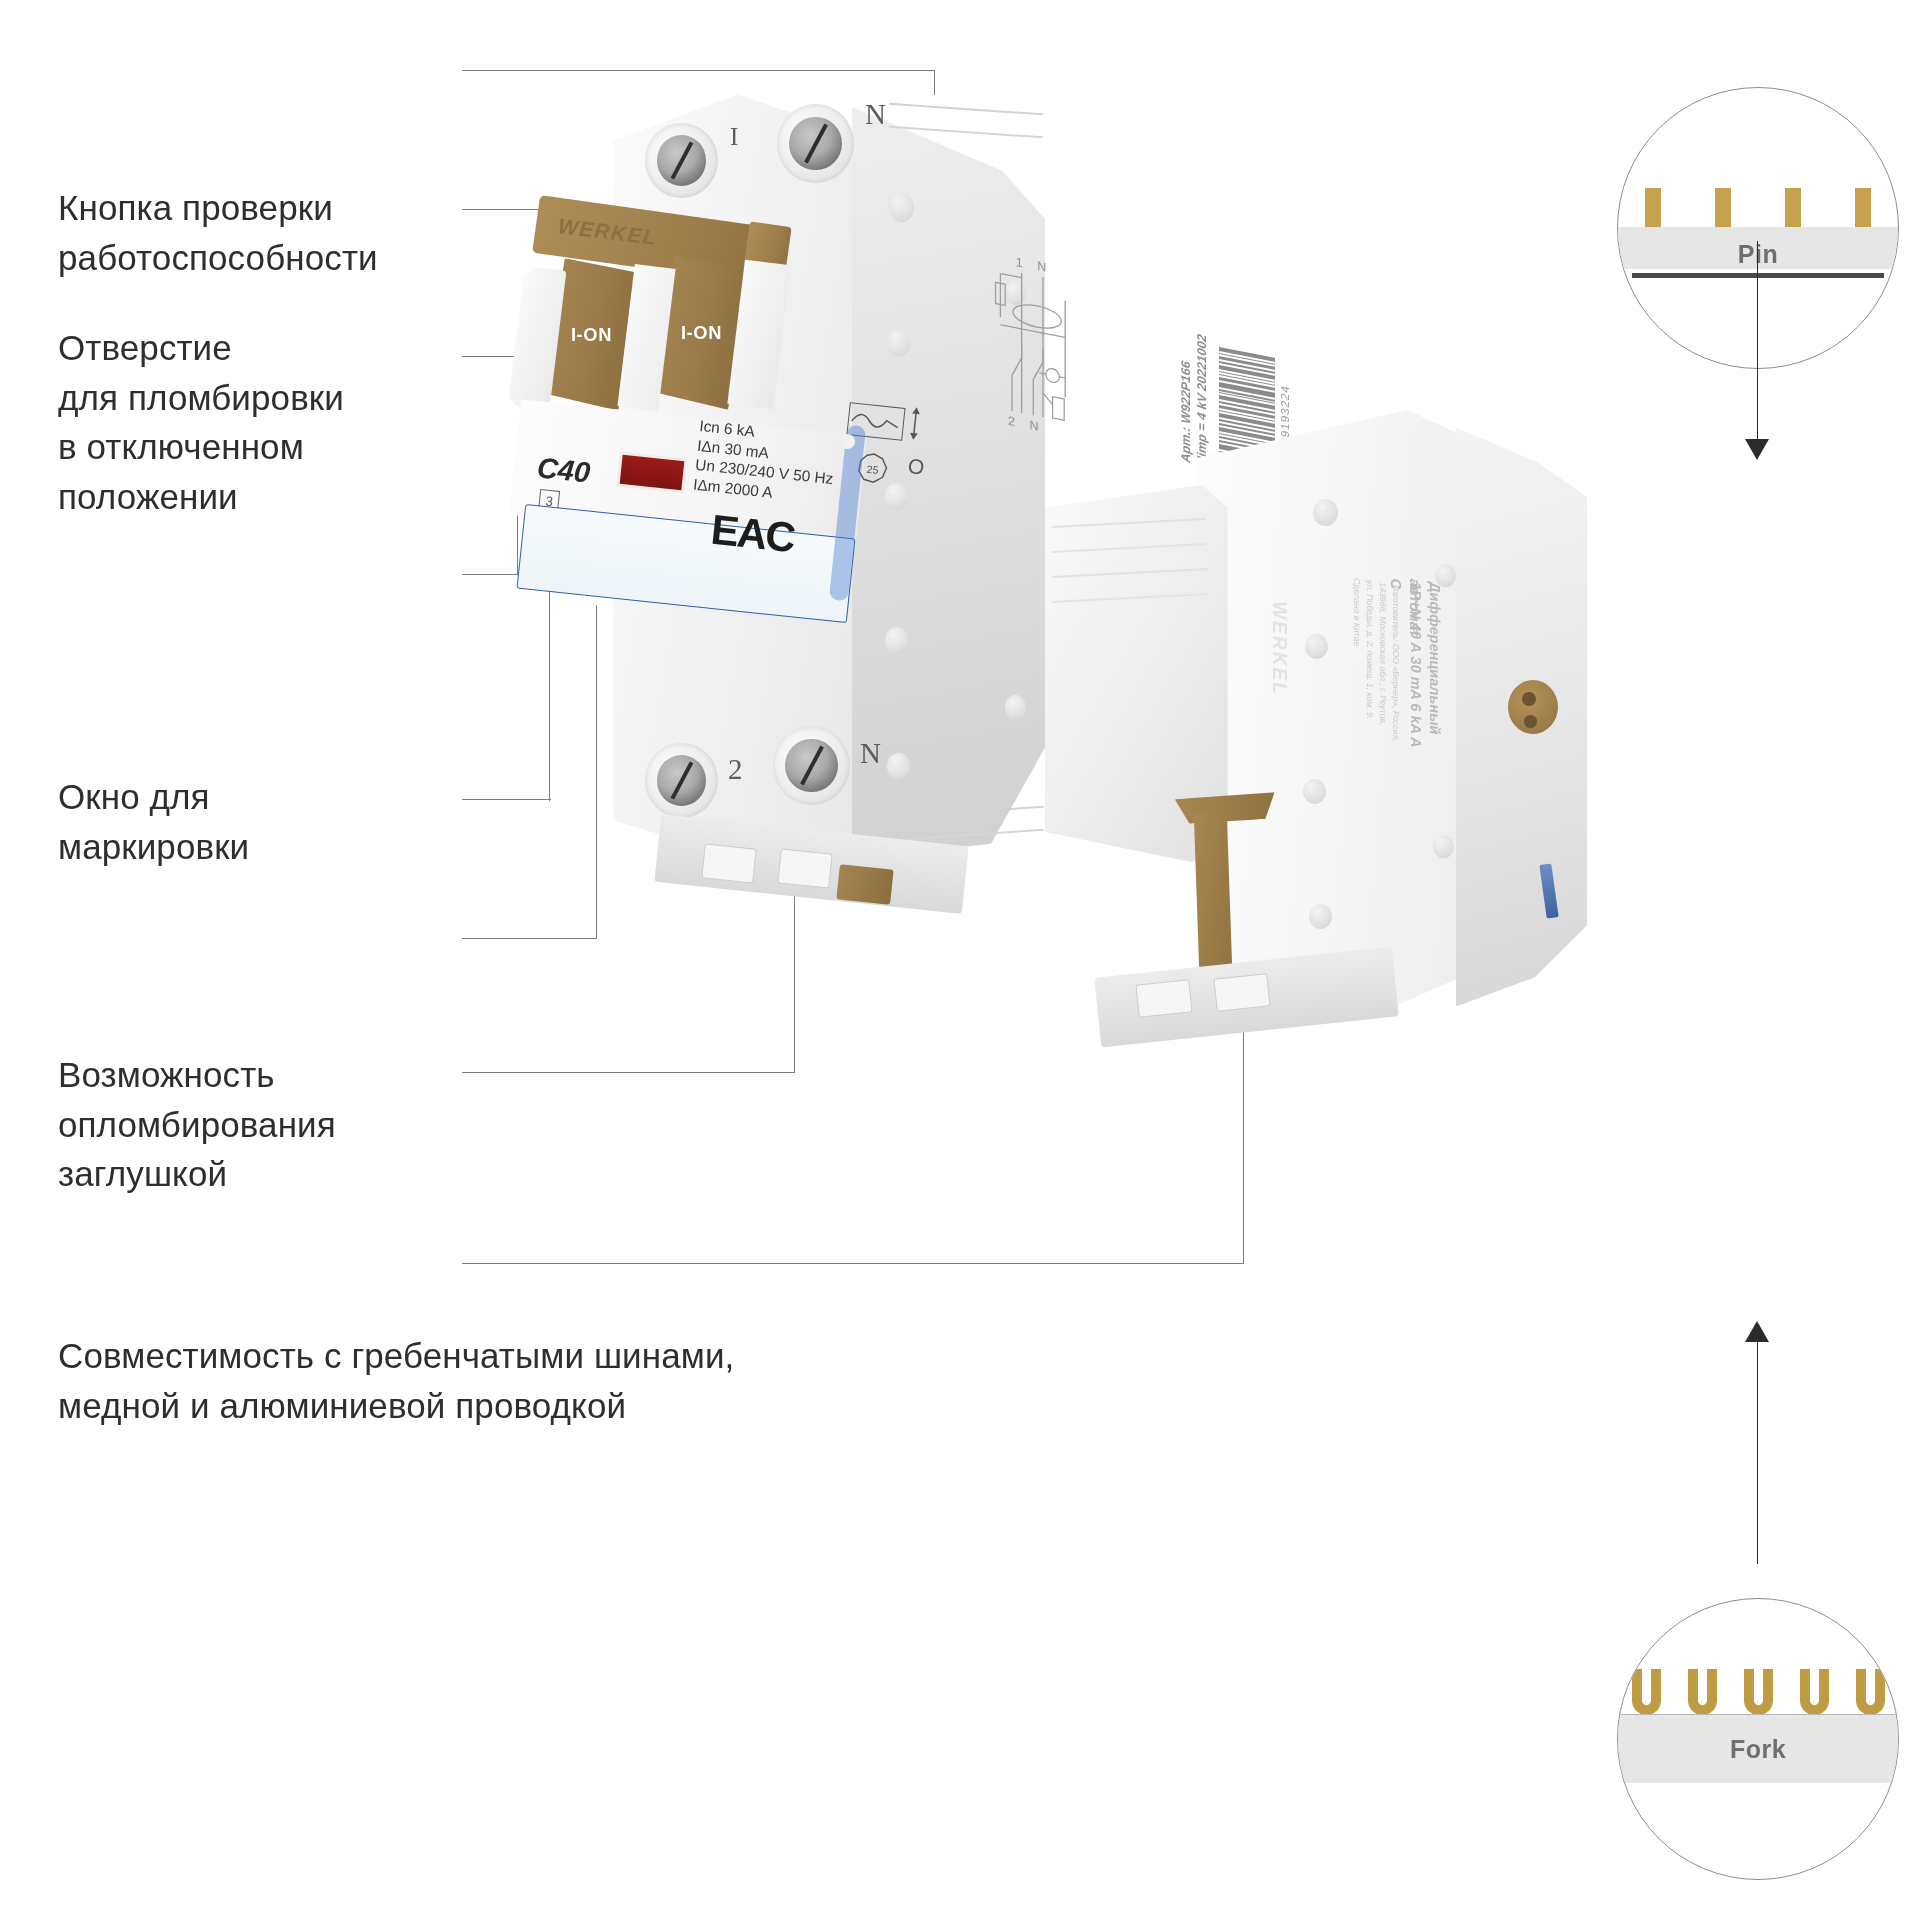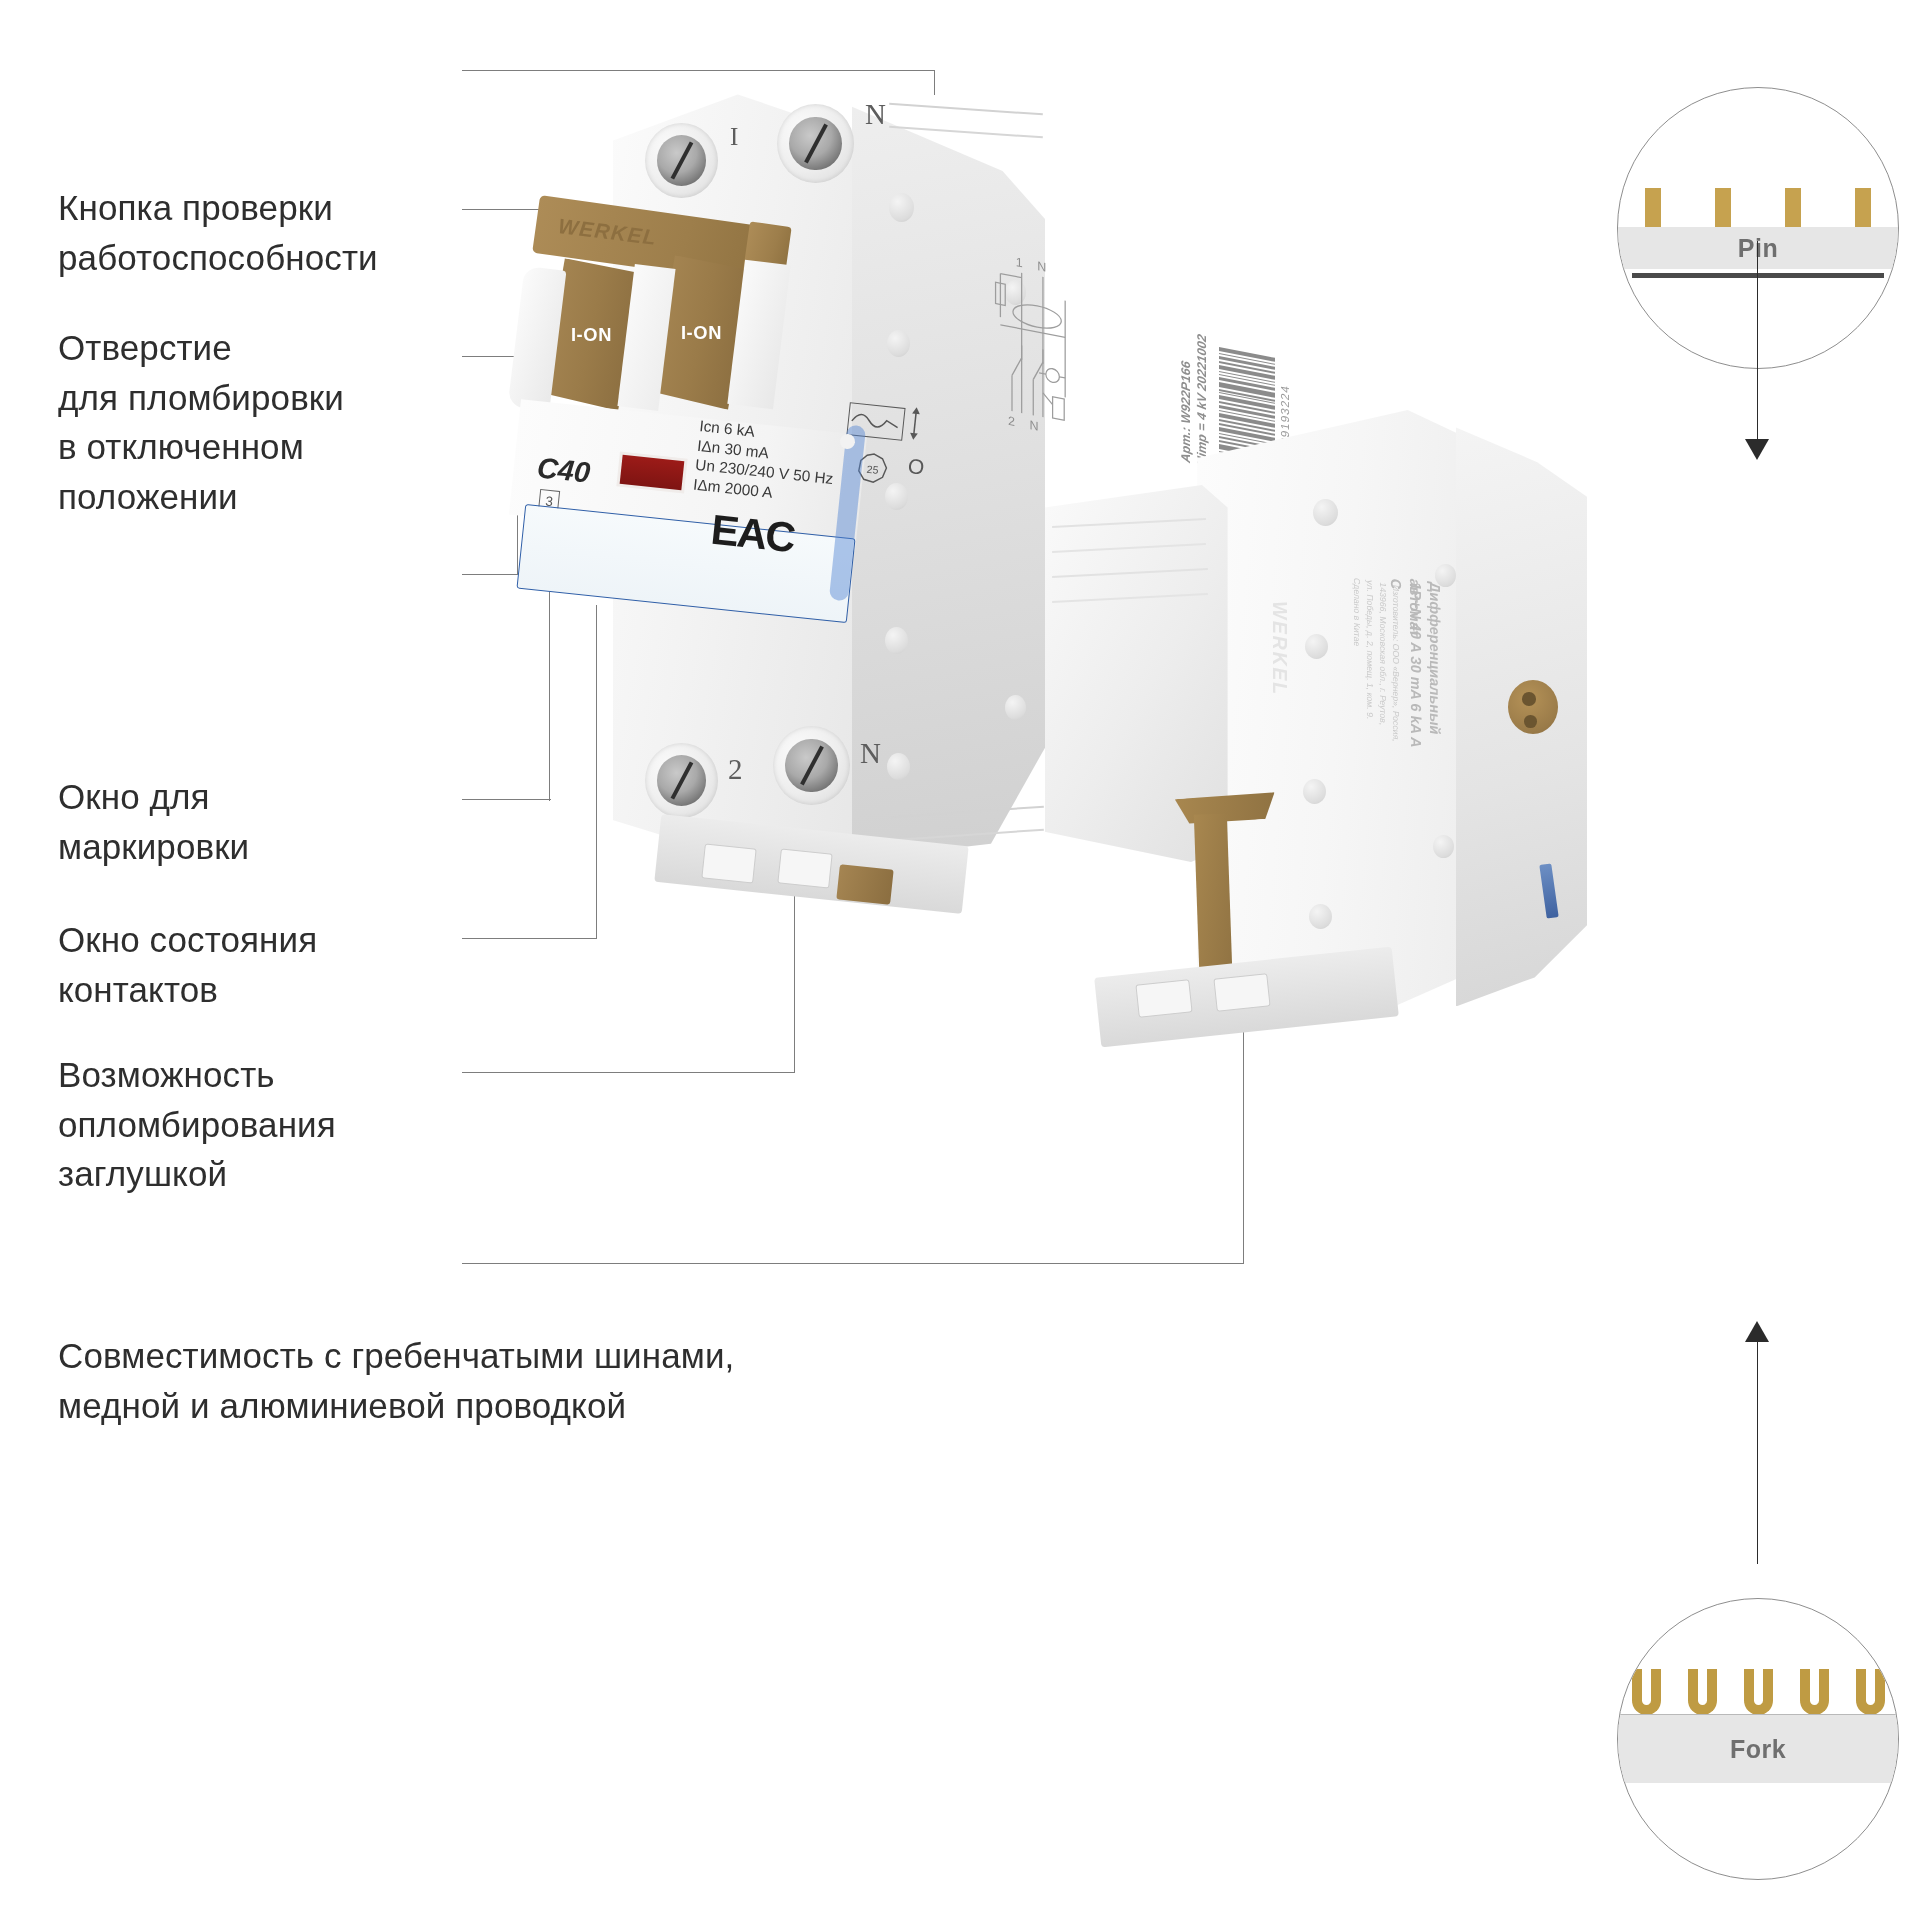--- a/index.html
+++ b/index.html
@@ -317,22 +317,20 @@
 <div id="stage">
 
   <div class="feature" style="left:58px; top:183px;">Кнопка проверки
 работоспособности</div>
   <div class="feature" style="left:58px; top:323px;">Отверстие
 для пломбировки
 в отключенном
 положении</div>
   <div class="feature" style="left:58px; top:772px;">Окно для
 маркировки</div>
-  <div class="feature" style="left:58px; top:915px;">Окно состояния
-контактов</div>
   <div class="feature" style="left:58px; top:1050px;">Возможность
 опломбирования
 заглушкой</div>
   <div class="feature" style="left:58px; top:1331px;">Совместимость с гребенчатыми шинами,
 медной и алюминиевой проводкой</div>
 
   <div class="hline" style="left:462px; top:70px; width:473px;"></div>
   <div class="vline" style="left:934px; top:70px; height:25px;"></div>
 
   <div class="hline" style="left:462px; top:209px; width:249px;"></div>
@@ -586,21 +584,21 @@
 
   </div>
 
   <div class="callout" style="left:1617px; top:87px; width:280px; height:280px;">
     <div class="pin-row" style="top:95px; height:44px;">
       <div class="pin-tooth"></div>
       <div class="pin-tooth"></div>
       <div class="pin-tooth"></div>
       <div class="pin-tooth"></div>
     </div>
-    <div class="callout-band" style="top:139px; height:42px;">
+    <div class="callout-band" style="top:139px; height:42px;align-items:flex-end;">
       <span class="callout-band-label">Pin</span>
     </div>
     <div class="pin-baseline" style="top:185px;"></div>
   </div>
 
   <div class="arrow-stem" style="left:1757px; top:241px; height:203px;"></div>
   <div class="arrow-head down" style="left:1745px; top:439px;"></div>
 
   <div class="callout" style="left:1617px; top:1598px; width:280px; height:280px;">
     <div class="fork-row" style="top:66px; height:50px;">

